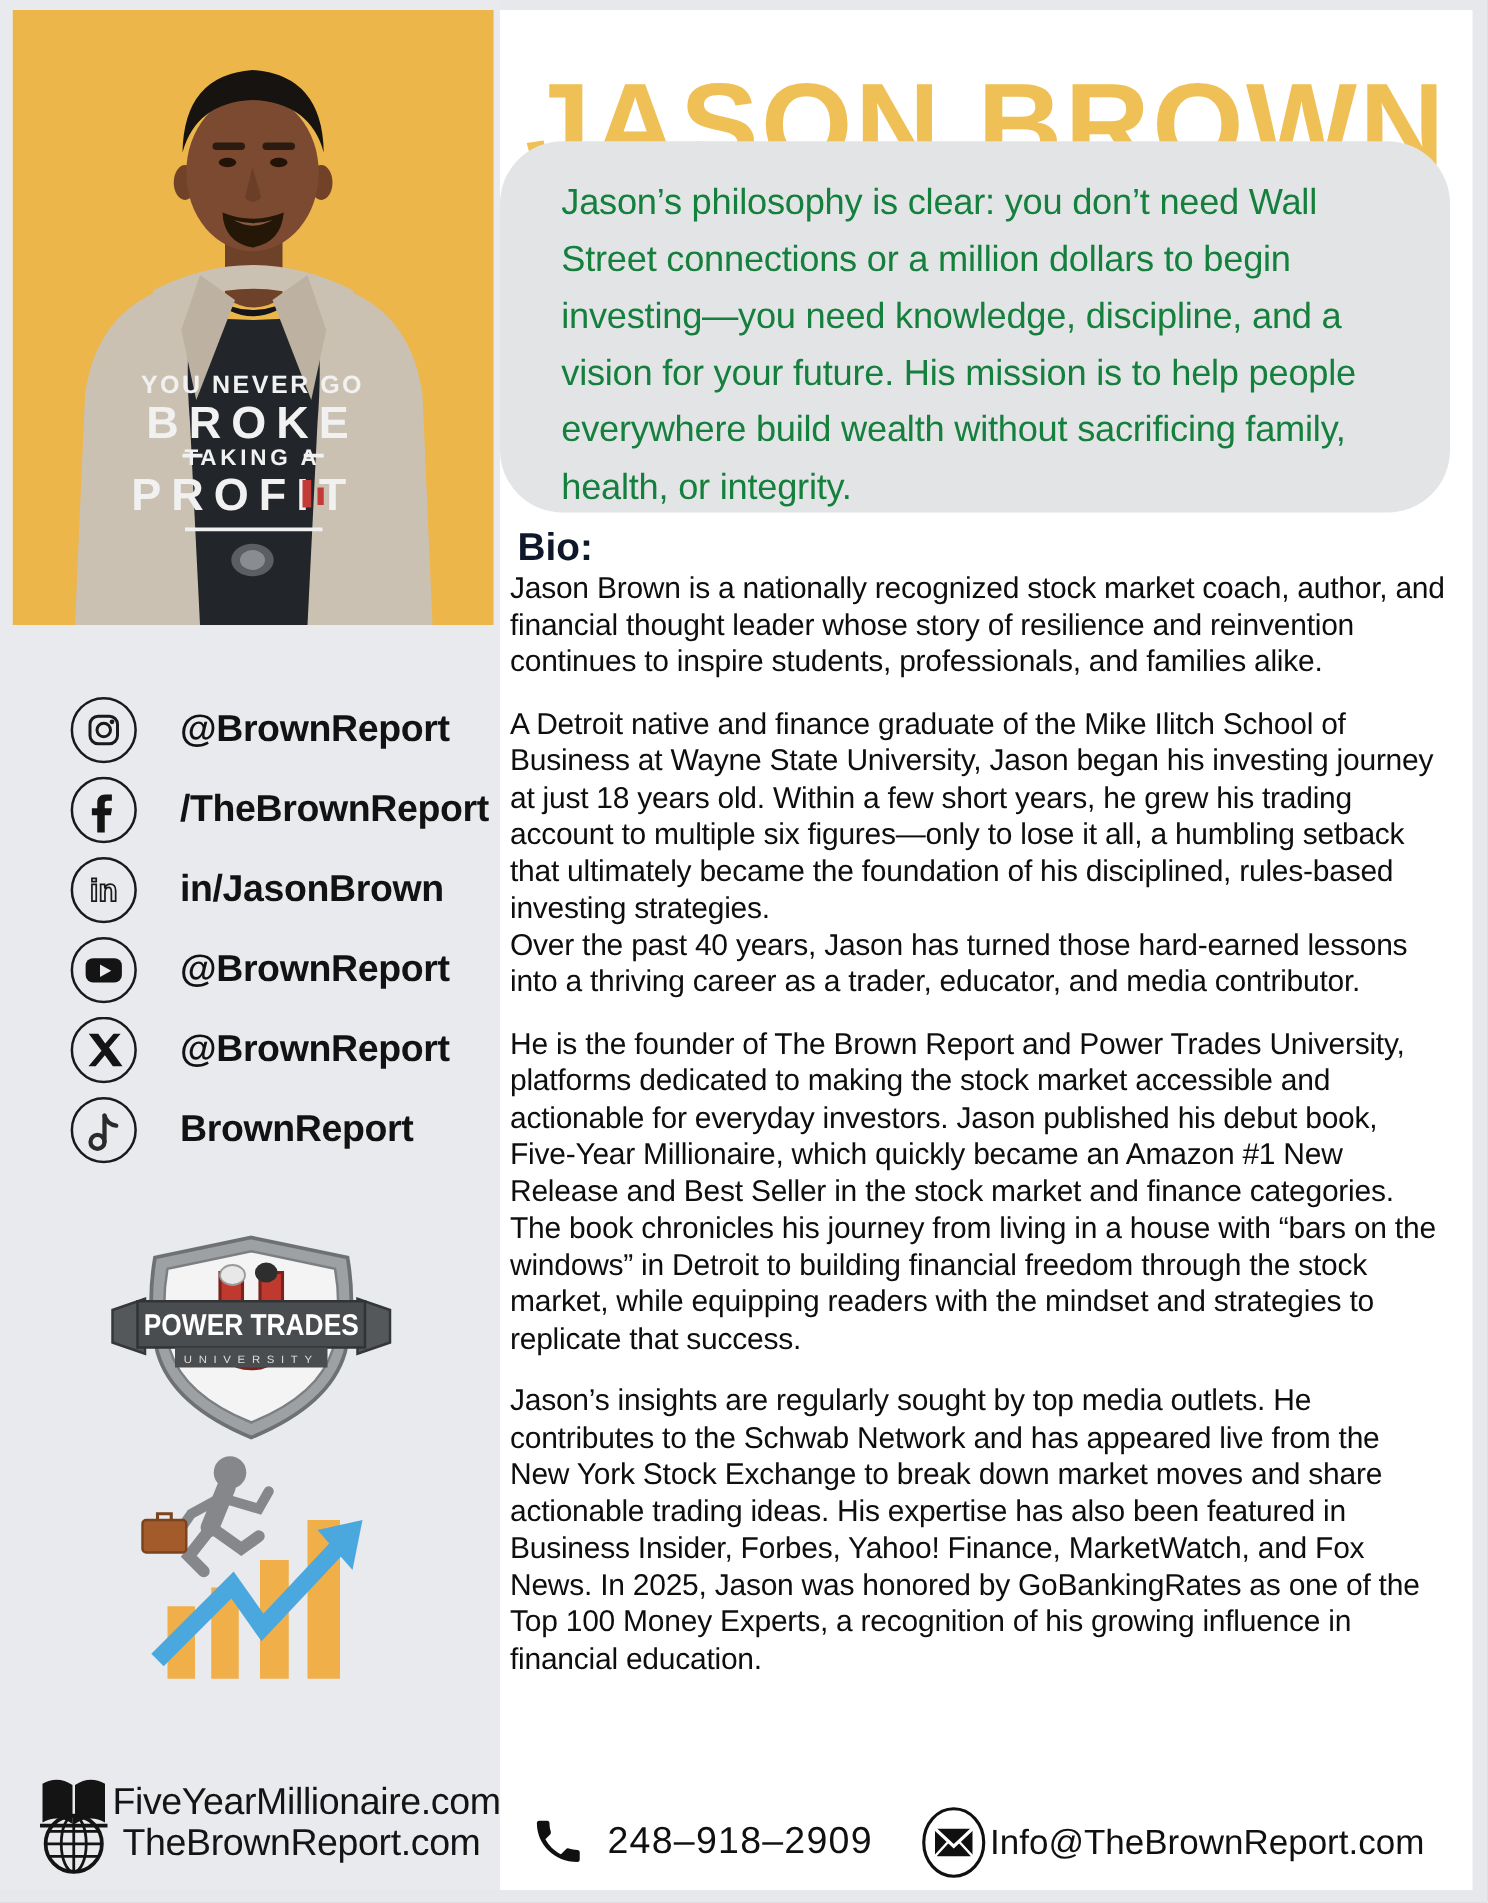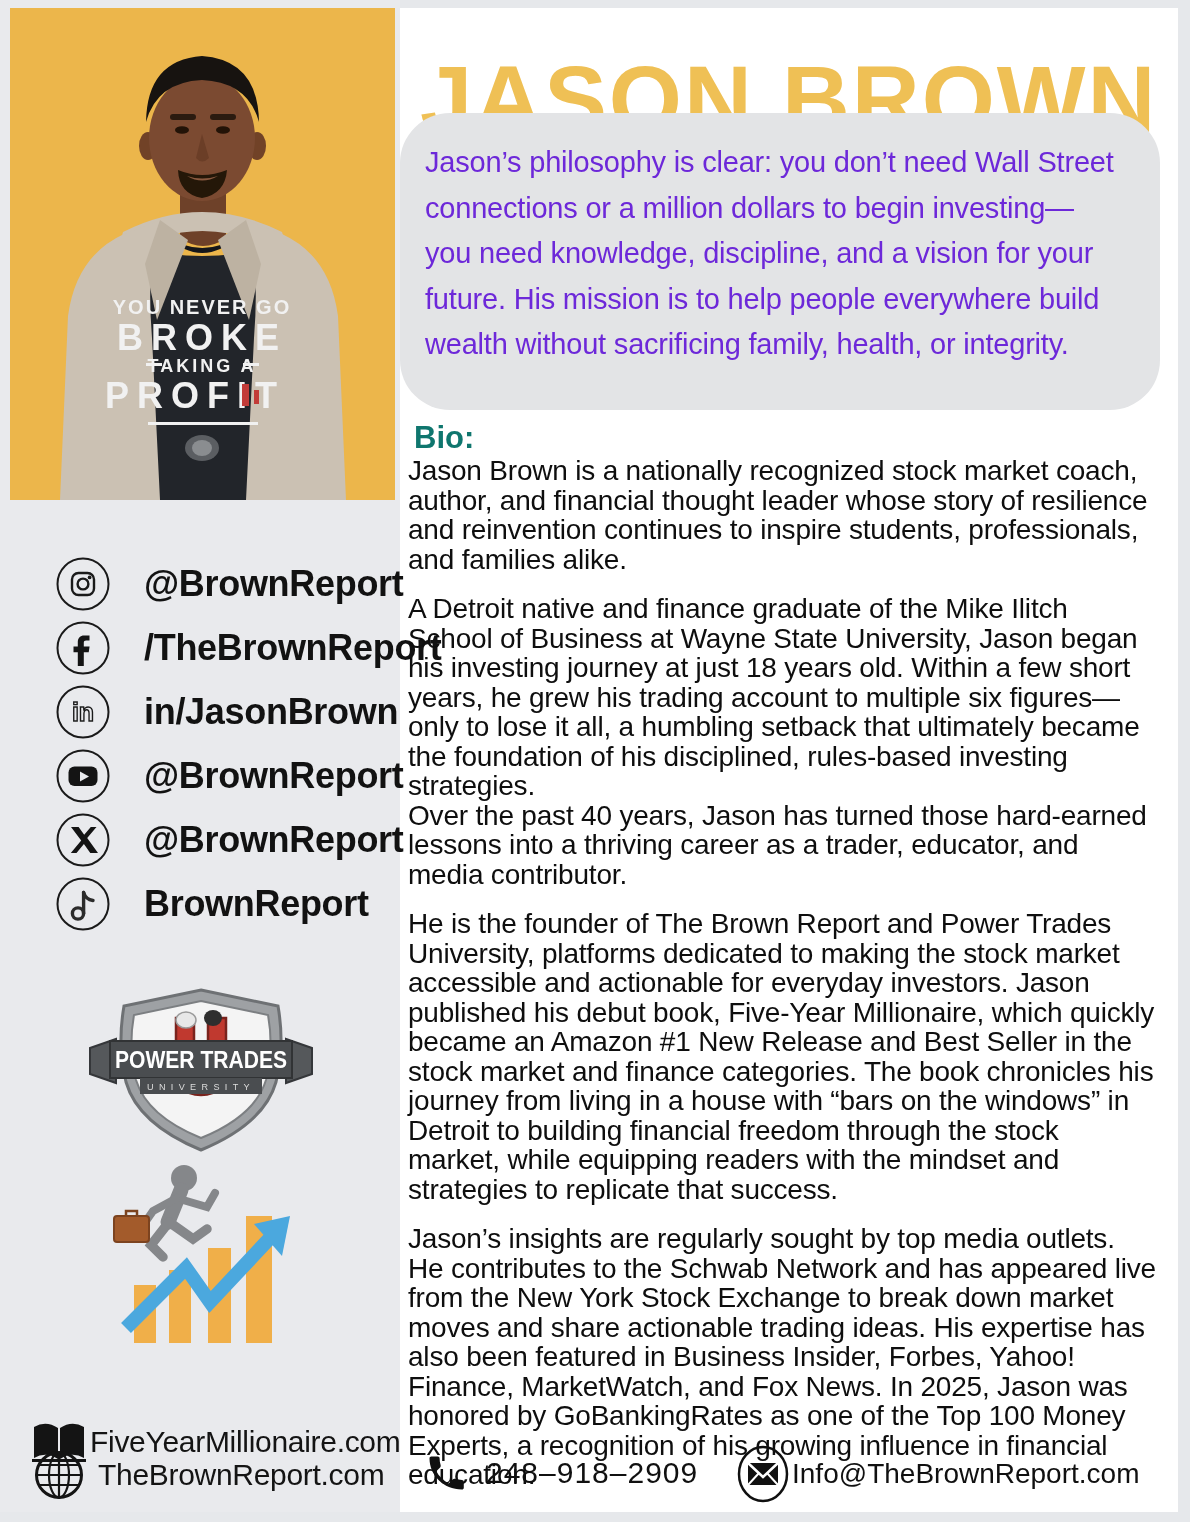--- a/index.html
+++ b/index.html
@@ -15,49 +15,49 @@
 
   .photo { position:absolute; left:10px; top:8px; width:385px; height:627px; }
 
   .social-heading {
     position:absolute; left:22px; top:506px;
     font-size:38px; font-weight:bold; color:#5BA4DC; letter-spacing:-0.5px;
   }
   .social-list { position:absolute; left:56px; top:552px; width:340px; list-style:none; }
   .social-list li { display:flex; align-items:center; height:64px; gap:34px; }
   .sicon { width:54px; height:54px; flex:0 0 54px; }
-  .shandle { font-size:36px; font-weight:bold; color:#121212; letter-spacing:-0.3px; }
+  .shandle { font-size:30px; font-weight:bold; color:#121212; letter-spacing:-0.3px; }
 
   .ptu { position:absolute; left:82px; top:984px; width:238px; height:172px; }
   .growth { position:absolute; left:106px; top:1158px; width:192px; height:188px; }
 
   .site-row { position:absolute; display:flex; align-items:center; }
   .site-row .label { font-size:30px; color:#141414; letter-spacing:-0.3px; }
   .site-row.books { left:30px; top:1394px; gap:2px;margin-top:24px; }
   .site-row.web   { left:34px; top:1450px; gap:14px; }
 
   .title {
     position:absolute; left:420px; top:14px; width:770px;
     font-size:94px; font-weight:bold; letter-spacing:2px;
     color:#EFC055; white-space:nowrap;margin-top:32px;
   }
   .phil-box {
     position:absolute; left:400px; top:113px; width:760px; height:297px;
     background:#E3E4E6; border-radius:50px;
     padding:27px 40px 0 25px;
   }
   .phil-box .phil-text {
-    font-size:29px; line-height:45.5px; color:#6d28d9; letter-spacing:-0.2px;
+    font-size:29px; line-height:45.5px; color:#15803d; letter-spacing:-0.2px;margin-left:24px;
   }
   .bio-heading {
     position:absolute; left:414px; top:420px;
-    font-size:31px; font-weight:bold; color:#0f766e;
+    font-size:31px; font-weight:bold; color:#0f172a;
   }
   .bio { position:absolute; left:408px; top:456px; width:748px; }
-  .bio p { font-size:28px; line-height:29.5px; color:#0E0E0E; margin:0 0 20px 0; letter-spacing:-0.2px; }
+  .bio p { font-size:24px; line-height:29.5px; color:#0E0E0E; margin:0 0 20px 0; letter-spacing:-0.2px; }
   .bio p.tight { margin-bottom:0; }
 
   .contact-phone-icon { position:absolute; left:424px; top:1448px; width:44px; height:50px; }
   .contact-phone {
     position:absolute; left:486px; top:1456px;
     font-size:30px; color:#101010; letter-spacing:1px;
   }
   .contact-mail-icon { position:absolute; left:736px; top:1444px; width:54px; height:60px; }
   .contact-email {
     position:absolute; left:792px; top:1458px;

